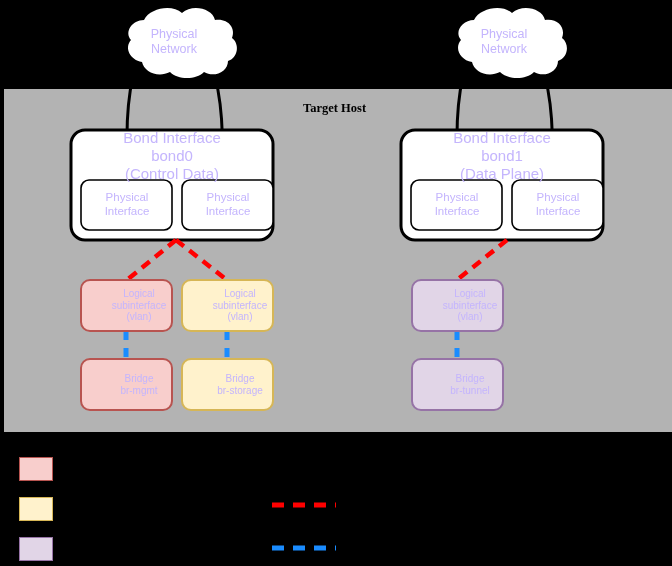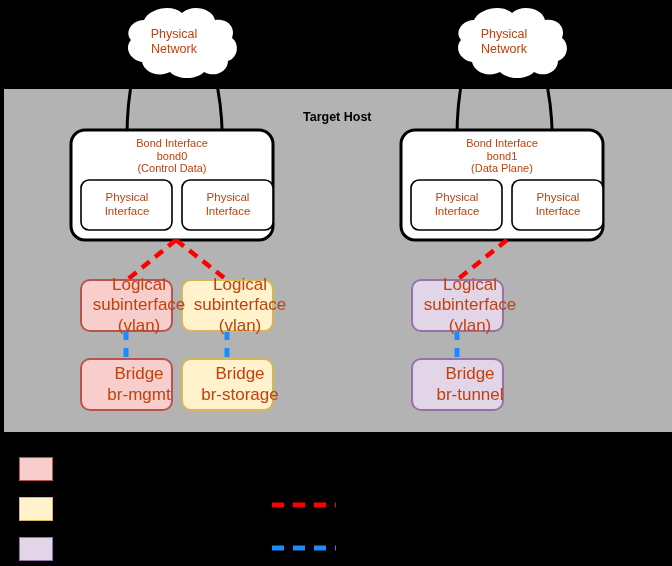--- a/index.html
+++ b/index.html
@@ -22,44 +22,44 @@
     width: 672px;
     height: 566px;
   }
   .node-label {
     position: absolute;
     display: flex;
     flex-direction: column;
     align-items: center;
     justify-content: center;
     text-align: center;
-    color: #c2410c;
+    color: #c4b5fd;
     pointer-events: none;
   }
   .lbl-line { display: block; line-height: 1.18; }
   .lbl-bold { font-weight: normal; }
 
   
   .cloud-text {
     font-size: 12.5px;
     width: 120px;
   }
   
   .bond-text {
-    font-size: 11px;
+    font-size: 15px;
     width: 200px;
   }
   
   .phys-text {
     font-size: 11.5px;
     width: 92px;
   }
   
   .box-text {
-    font-size: 17px;
+    font-size: 10px;
     width: 116px;
   }
   .host-title {
     position: absolute;
     font-size: 12.5px;
     font-weight: bold;
     color: #000000;
   }
   .legend-swatch {
     position: absolute;
@@ -139,21 +139,21 @@
     <rect x="182" y="280" width="91" height="51" rx="9" ry="9" fill="#fff2cc" stroke="#d6b656" stroke-width="2"></rect>
     <rect x="182" y="359" width="91" height="51" rx="9" ry="9" fill="#fff2cc" stroke="#d6b656" stroke-width="2"></rect>
 
     <rect x="412" y="280" width="91" height="51" rx="9" ry="9" fill="#e1d5e7" stroke="#9673a6" stroke-width="2"></rect>
     <rect x="412" y="359" width="91" height="51" rx="9" ry="9" fill="#e1d5e7" stroke="#9673a6" stroke-width="2"></rect>
 
     <line x1="272" y1="505" x2="336" y2="505" stroke="#ff0000" stroke-width="5" stroke-dasharray="12,9"></line>
     <line x1="272" y1="548" x2="336" y2="548" stroke="#1a8cff" stroke-width="5" stroke-dasharray="12,9"></line>
   </svg>
 
-  <div class="host-title" style="left:303px; top:110px;">Target Host</div>
+  <div class="host-title" style="left:303px; top:101px;font-family:Liberation Serif, serif;">Target Host</div>
 
   <div class="node-label cloud-text" style="left:114px; top:24px; height:36px;">
     <span class="lbl-line">Physical</span>
     <span class="lbl-line">Network</span>
   </div>
 
   <div class="node-label cloud-text" style="left:444px; top:24px; height:36px;">
     <span class="lbl-line">Physical</span>
     <span class="lbl-line">Network</span>
   </div>

